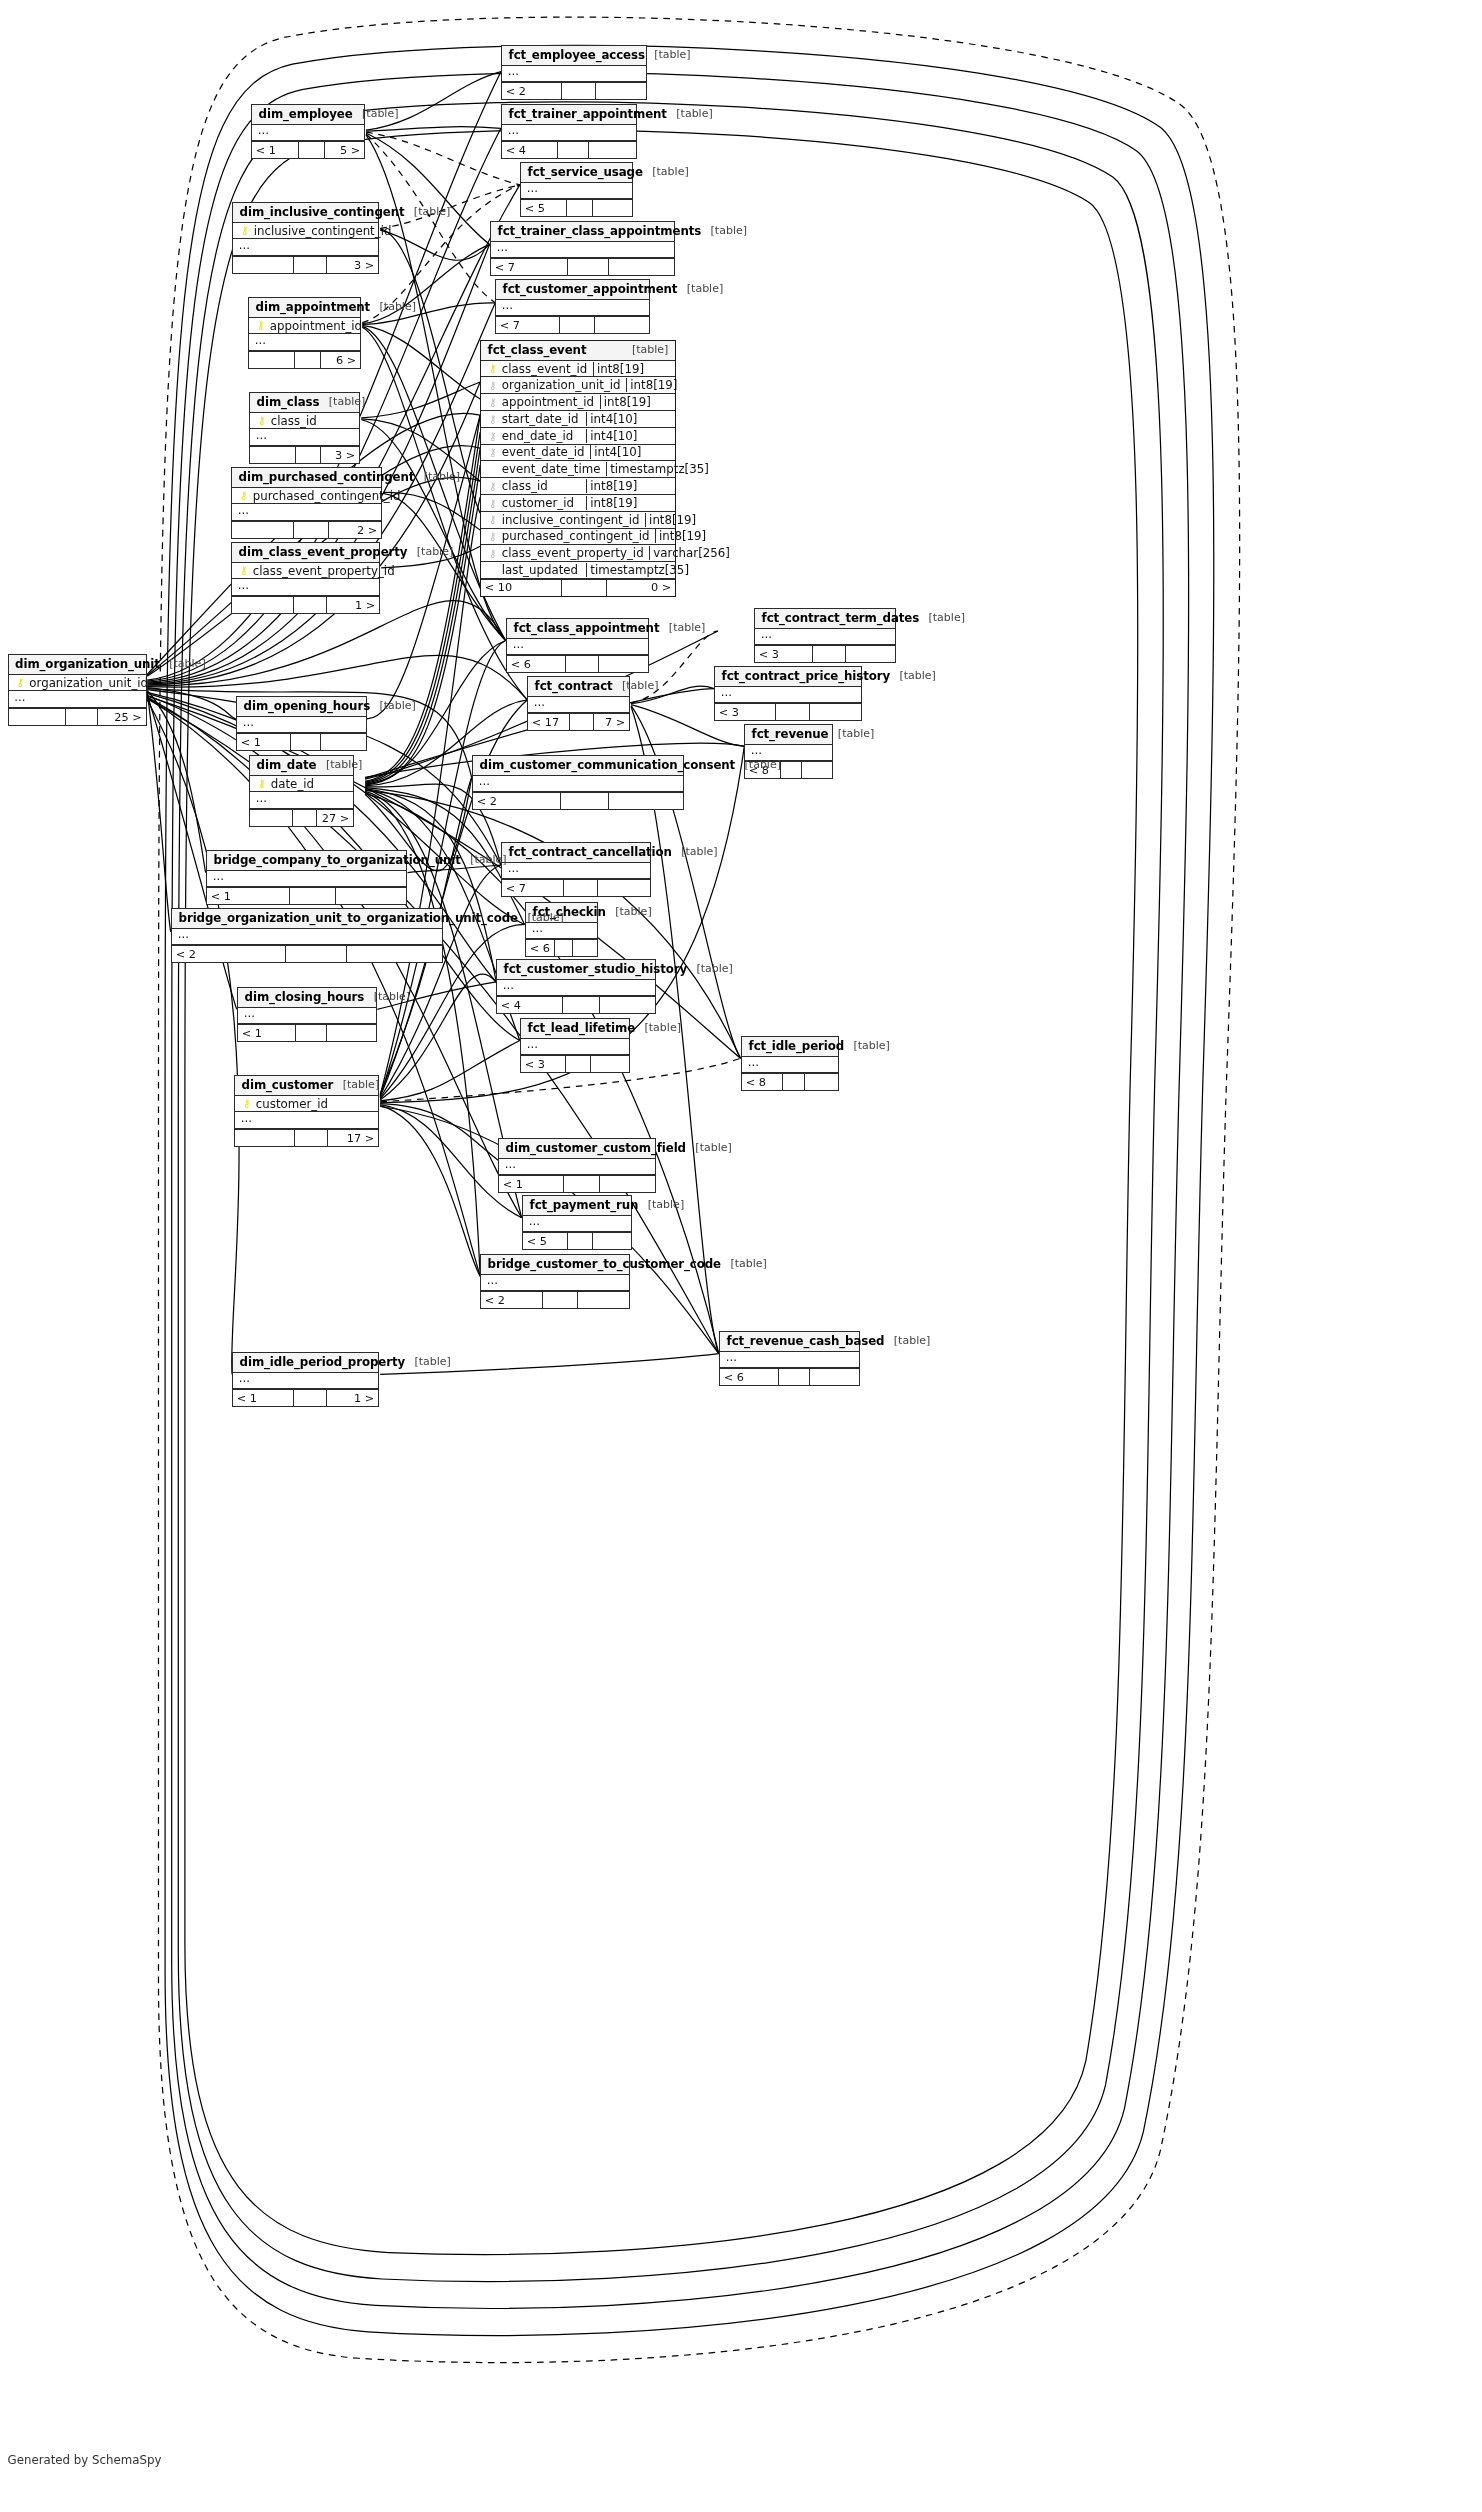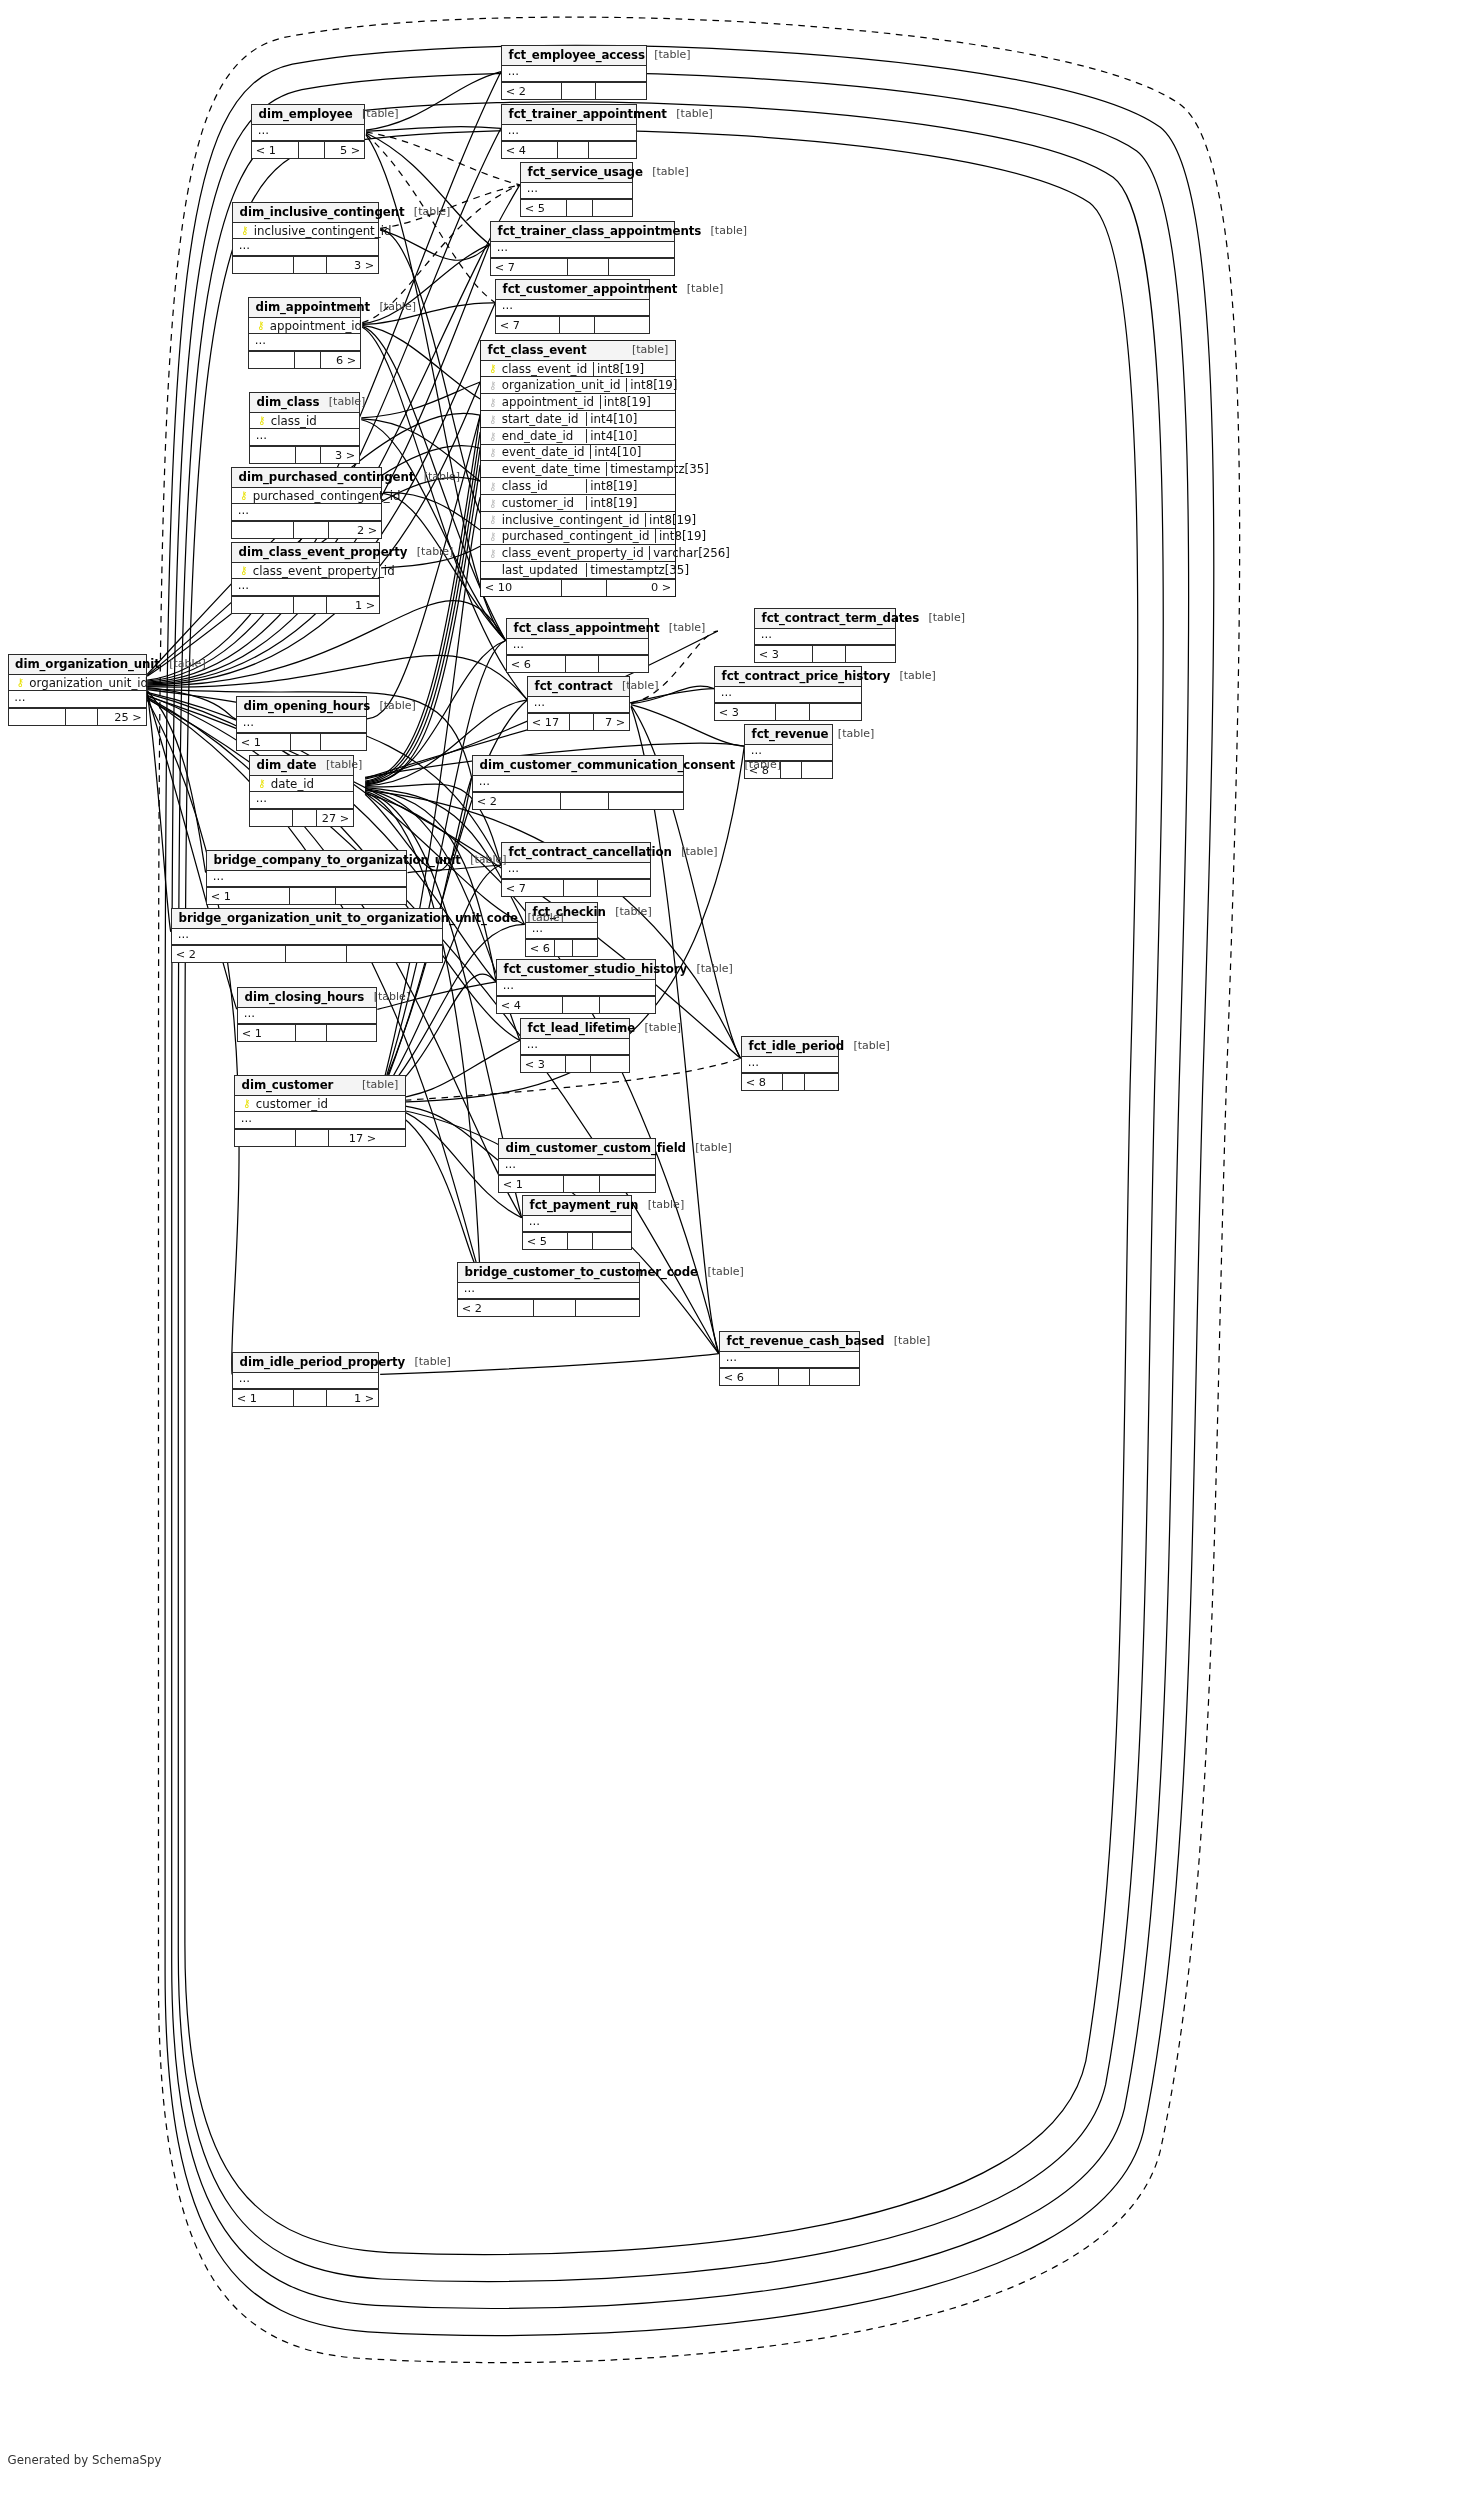--- a/index.html
+++ b/index.html
@@ -643,21 +643,21 @@
       </div>
       <div class="trow">
         <span class="dots">...</span>
       </div>
       <div class="tfoot">
         <div class="c l" style="width: 42px;">&lt; 8</div>
         <div class="c l" style="width: 22.6px;"></div>
         <div class="c r" style="width: 34px;"></div>
       </div>
     </div>
-    <div class="tbl" style="left: 234px; top: 1075px; width: 172px;">
+    <div class="tbl" style="left: 234px; top: 1075px; width: 145px;">
       <div class="thead">
         <span class="tname">dim_customer</span>
         <span class="ttag">[table]</span>
       </div>
       <div class="trow">
         <span class="key k-pk">⚷</span>
         <span class="cname">customer_id</span>
       </div>
       <div class="trow">
         <span class="dots">...</span>
@@ -689,21 +689,21 @@
       </div>
       <div class="trow">
         <span class="dots">...</span>
       </div>
       <div class="tfoot">
         <div class="c l" style="width: 46px;">&lt; 5</div>
         <div class="c l" style="width: 25.5px;"></div>
         <div class="c r" style="width: 39px;"></div>
       </div>
     </div>
-    <div class="tbl" style="left: 457px; top: 1254px; width: 183px; margin-top: 8px;">
+    <div class="tbl" style="left: 480px; top: 1254px; width: 150px;">
       <div class="thead">
         <span class="tname">bridge_customer_to_customer_code</span>
         <span class="ttag">[table]</span>
       </div>
       <div class="trow">
         <span class="dots">...</span>
       </div>
       <div class="tfoot">
         <div class="c l" style="width: 78px;">&lt; 2</div>
         <div class="c l" style="width: 43px;"></div>

